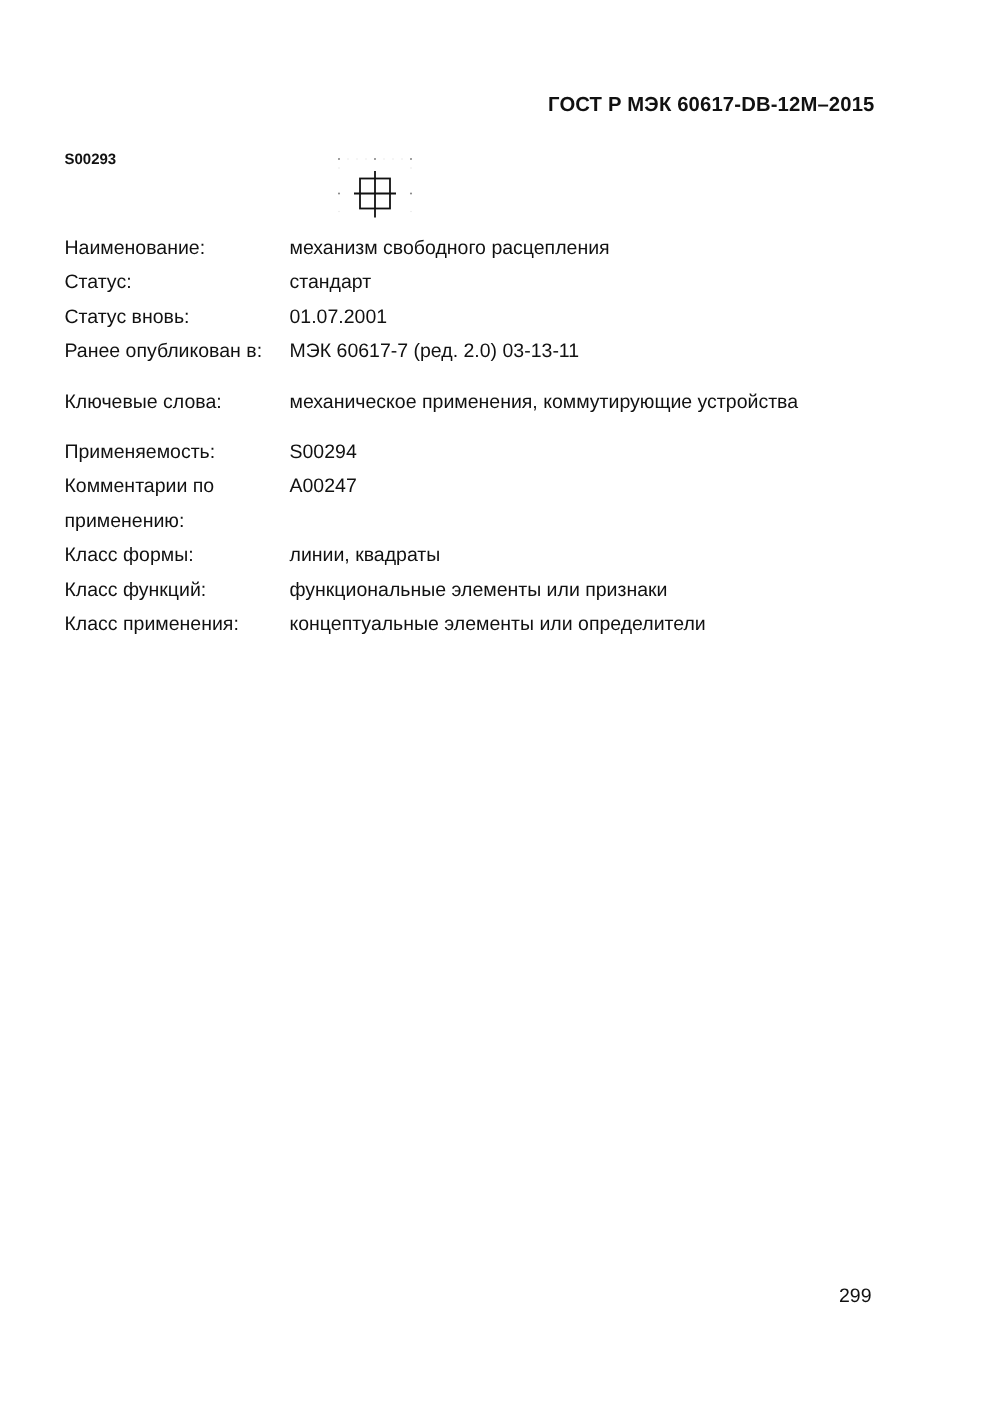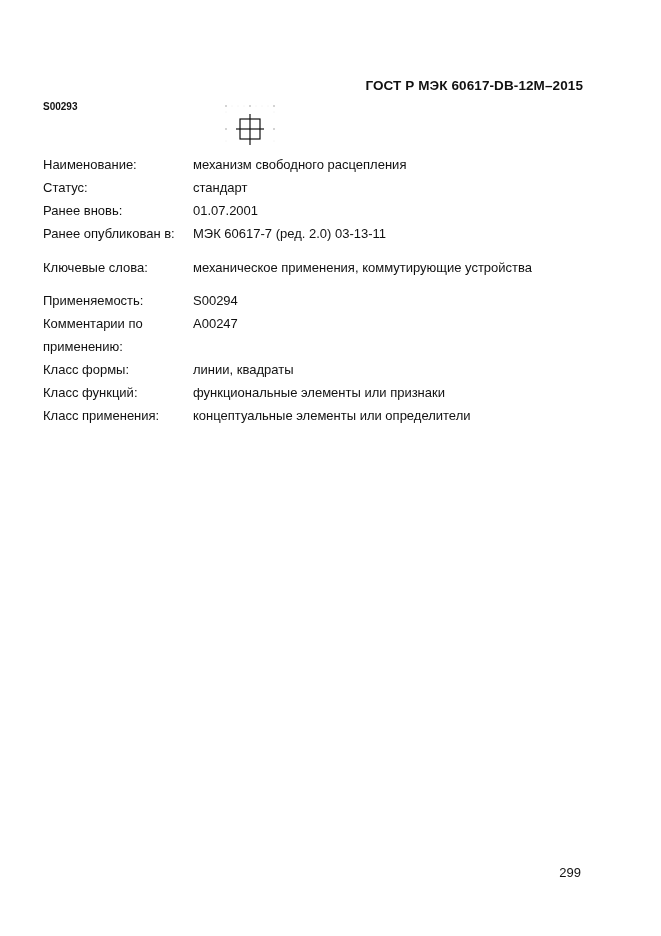--- a/index.html
+++ b/index.html
@@ -1,32 +1,32 @@
 <!DOCTYPE html>
 <html><head>
 <meta charset="utf-8">
 <style>
   html, body { margin: 0; padding: 0; background: #ffffff; }
   body {
     width: 661px; height: 936px; position: relative; overflow: hidden;
     font-family: "Liberation Sans", "DejaVu Sans", sans-serif; color: #111;
   }
   .header {
-    position: absolute; right: 78px; top: 78px;
+    position: absolute; right: 78px; top: 62px;
     font-size: 13.5px; font-weight: bold; letter-spacing: 0.1px;
   }
   .code {
     position: absolute; left: 43px; top: 101px;
     font-size: 10px; font-weight: bold;
   }
   .symbol { position: absolute; left: 222px; top: 100px; width: 56px; height: 46px; }
   .field { position: absolute; left: 43px; font-size: 13px; line-height: 23px; }
   .field .label { position: absolute; left: 0; width: 150px; white-space: nowrap; }
   .field .value { position: absolute; left: 150px; white-space: nowrap; text-align: right; }
-  .page-num { position: absolute; right: 80px; top: 856px; font-size: 13px; margin-top: 9px; }
+  .page-num { position: absolute; right: 80px; top: 856px; font-size: 13px; }
 </style>
 </head>
 <body>
 
 <div class="header">ГОСТ Р МЭК 60617-DB-12M–2015</div>
 
 <div class="code">S00293</div>
 
 <svg class="symbol" viewBox="222 100 56 46" width="56" height="46">
   <g fill="#888">
@@ -57,21 +57,21 @@
 
 <div class="field" style="top:153px">
   <span class="label">Наименование:</span>
   <span class="value">механизм свободного расцепления</span>
 </div>
 <div class="field" style="top:176px">
   <span class="label">Статус:</span>
   <span class="value">стандарт</span>
 </div>
 <div class="field" style="top:199px">
-  <span class="label">Ранее вновь:</span>
+  <span class="label">Статус вновь:</span>
   <span class="value">01.07.2001</span>
 </div>
 <div class="field" style="top:222px">
   <span class="label">Ранее опубликован в:</span>
   <span class="value">МЭК 60617-7 (ред. 2.0) 03-13-11</span>
 </div>
 <div class="field" style="top:256px">
   <span class="label">Ключевые слова:</span>
   <span class="value">механическое применения, коммутирующие устройства</span>
 </div>

